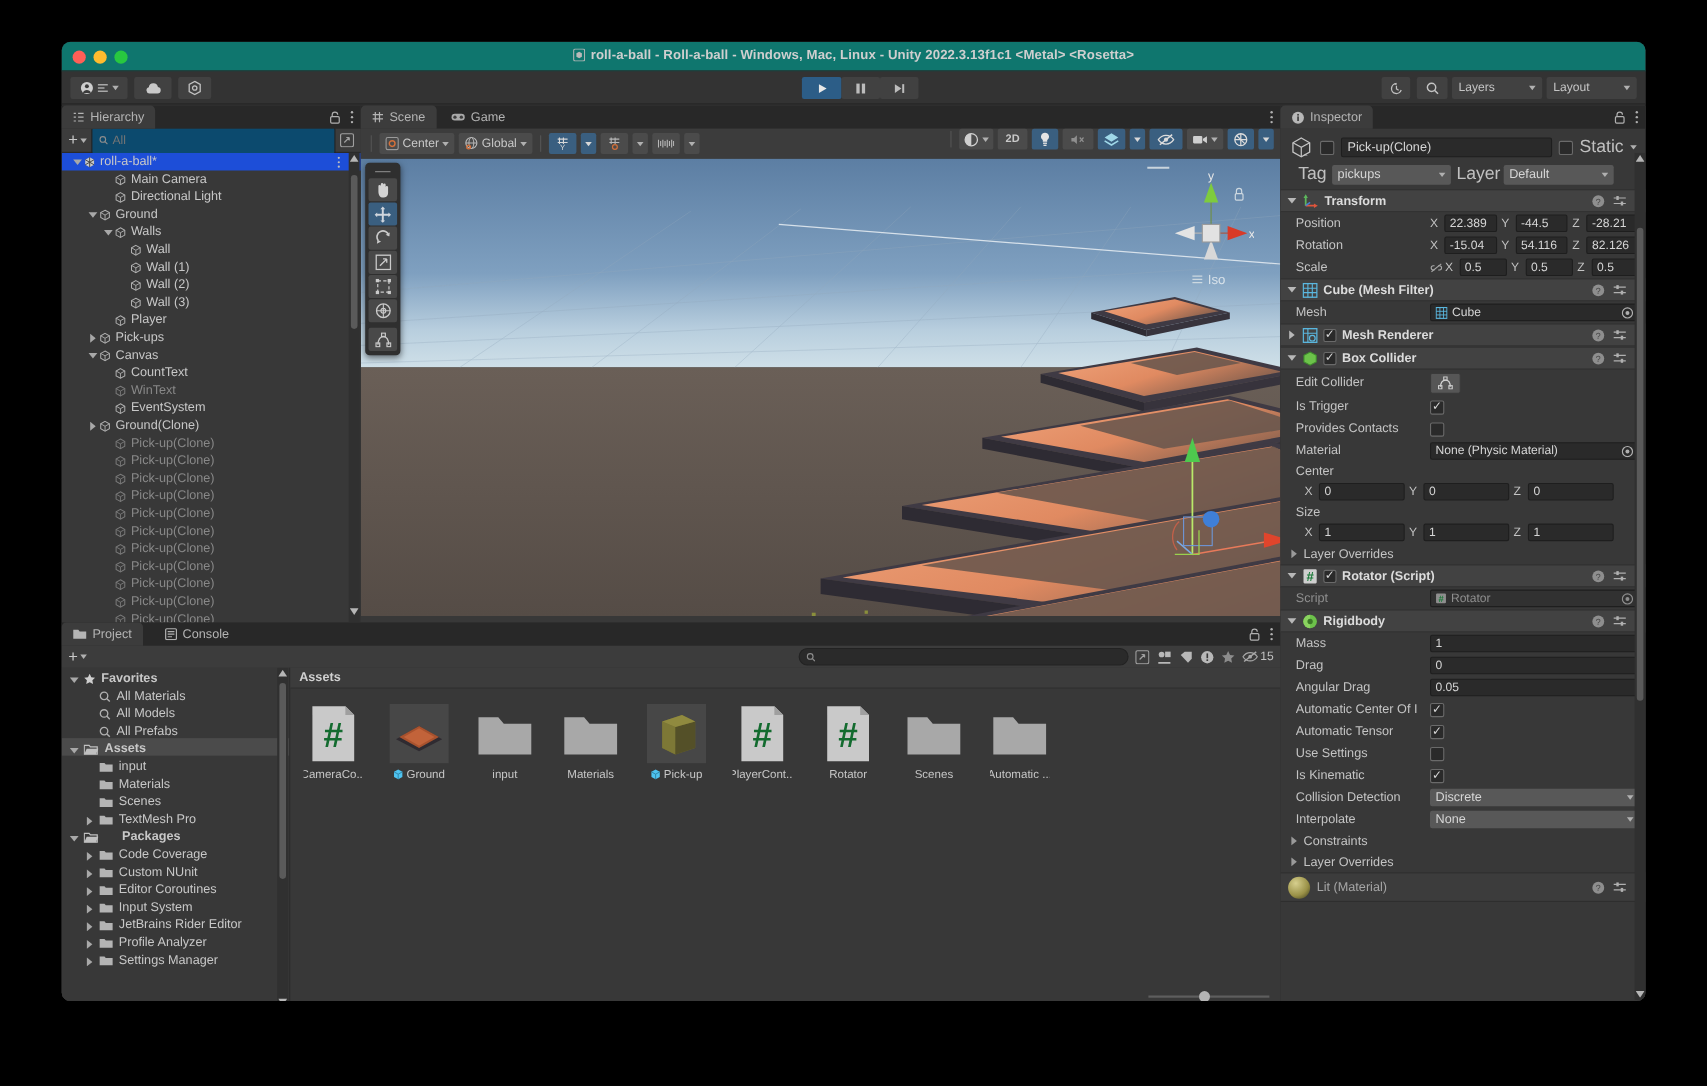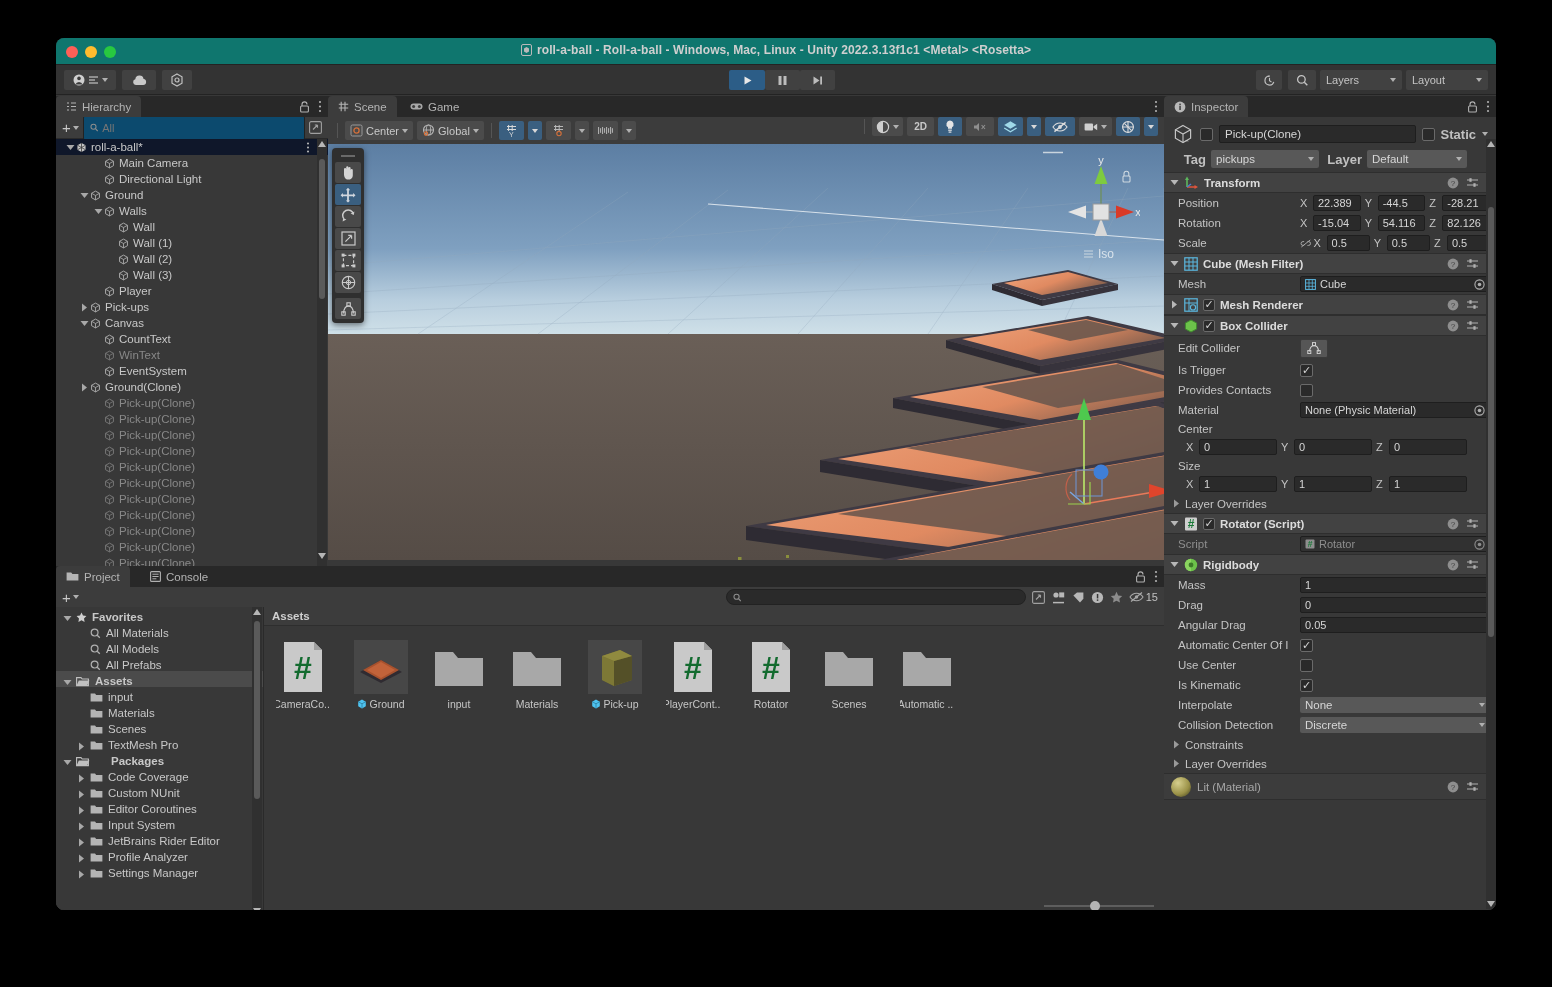--- a/index.html
+++ b/index.html
@@ -51,21 +51,21 @@
   #hierarchy { left:0; top:0; width:272px; height:470px; background:#383838; }
   #hier-toolbar { height:22px; background:#3c3c3c; display:flex; align-items:center;
     padding:0 6px; gap:4px; border-bottom:1px solid #2a2a2a;}
   #hier-search { flex:1; height:16px; background:#0c4a6e; border:1px solid #222;
     border-radius:8px; display:flex; align-items:center; padding:17px 6px; gap:4px; }
   #hier-search input { background:transparent; border:none; outline:none;
     color:#9a9a9a; font-size:11px; width:100%; font-family:inherit;}
   .hier-list { position:relative; overflow:hidden; height:427px; }
   .hrow { height:16px; display:flex; align-items:center; font-size:11.5px;
     color:#c8c8c8; white-space:nowrap; position:relative; }
-  .hrow.sel { background:#0f172a; }
+  .hrow.sel { background:#1d4ed8; }
   .hrow.dim { color:#888; }
   .hrow.dim .cube { opacity:.55; }
   .tri { width:9px; height:9px; margin-right:1px; flex:0 0 9px; }
   .tri.spacer { visibility:hidden; }
   .cube { width:11px; height:11px; margin-right:4px; flex:0 0 11px; }
 
   
   #scenepanel { left:272px; top:0; width:836px; height:470px; background:#383838; }
   #scene-toolbar { height:27px; background:#3c3c3c; display:flex; align-items:center;
     padding:0 6px; gap:4px; position:relative; }
@@ -89,21 +89,21 @@
   .insp-head { padding:6px 8px 4px 8px; }
   .row1 { display:flex; align-items:center; gap:6px; }
   .nameField { flex:1; height:18px; background:#2a2a2a; border:1px solid #1e1e1e;
     border-radius:2px; color:#d6d6d6; font-size:11.5px; padding:0 5px;
     display:flex; align-items:center; }
   .chk { width:13px; height:13px; background:#2a2a2a; border:1px solid #6a6a6a;
     border-radius:2px; display:flex; align-items:center; justify-content:center;
     flex:0 0 13px; }
   .chk.on::after { content:"✓"; color:#d6d6d6; font-size:11px; line-height:1; }
   .row2 { display:flex; align-items:center; gap:5px; margin-top:5px; }
-  .lbl { font-size:13px; color:#c0c0c0;font-weight:bold; }
+  .lbl { font-size:16px; color:#c0c0c0; }
   .dd { height:18px; background:#585858; border-radius:2px; display:flex;
     align-items:center; justify-content:space-between; padding:0 5px;
     font-size:11.5px; color:#d6d6d6; }
 
   .comp-head { height:21px; background:#424242; display:flex; align-items:center;
     padding:0 6px; gap:5px; border-top:1px solid #2e2e2e; border-bottom:1px solid #2e2e2e; }
   .comp-title { font-size:11.5px; color:#dcdcdc; font-weight:bold; flex:1; }
   .comp-right { display:flex; gap:7px; align-items:center; }
   .prow { height:20px; display:flex; align-items:center; padding:0 6px 0 14px;
     font-size:11.5px; color:#c4c4c4; gap:4px; }
@@ -1608,38 +1608,42 @@
         </div>
         <div class="prow">
           <span class="plabel">Angular Drag</span>
           <div class="field" style="flex:1;">0.05</div>
         </div>
         <div class="prow">
           <span class="plabel" style="overflow:hidden;white-space:nowrap;">Automatic Center Of I</span>
           <div class="chk on"></div>
         </div>
         <div class="prow">
-          <span class="plabel">Use Center</span>
+          <span class="plabel">Automatic Tensor</span>
+          <div class="chk on"></div>
+        </div>
+        <div class="prow">
+          <span class="plabel">Use Settings</span>
           <div class="chk"></div>
         </div>
         <div class="prow">
           <span class="plabel">Is Kinematic</span>
           <div class="chk on"></div>
+        </div>
+        <div class="prow">
+          <span class="plabel">Collision Detection</span>
+          <div class="dd" style="flex:1;height:16px;">
+            <span>Discrete</span>
+            <span class="caret"></span>
+          </div>
         </div>
         <div class="prow">
           <span class="plabel">Interpolate</span>
           <div class="dd" style="flex:1;height:16px;">
             <span>None</span>
-            <span class="caret"></span>
-          </div>
-        </div>
-        <div class="prow">
-          <span class="plabel">Collision Detection</span>
-          <div class="dd" style="flex:1;height:16px;">
-            <span>Discrete</span>
             <span class="caret"></span>
           </div>
         </div>
         <div class="foldrow">
           <svg width="9" height="9" viewBox="0 0 9 9">
               <path d="M2 0.5l5 4-5 4z" fill="#9a9a9a"></path>
             </svg>
           <span>Constraints</span>
         </div>
         <div class="foldrow">

